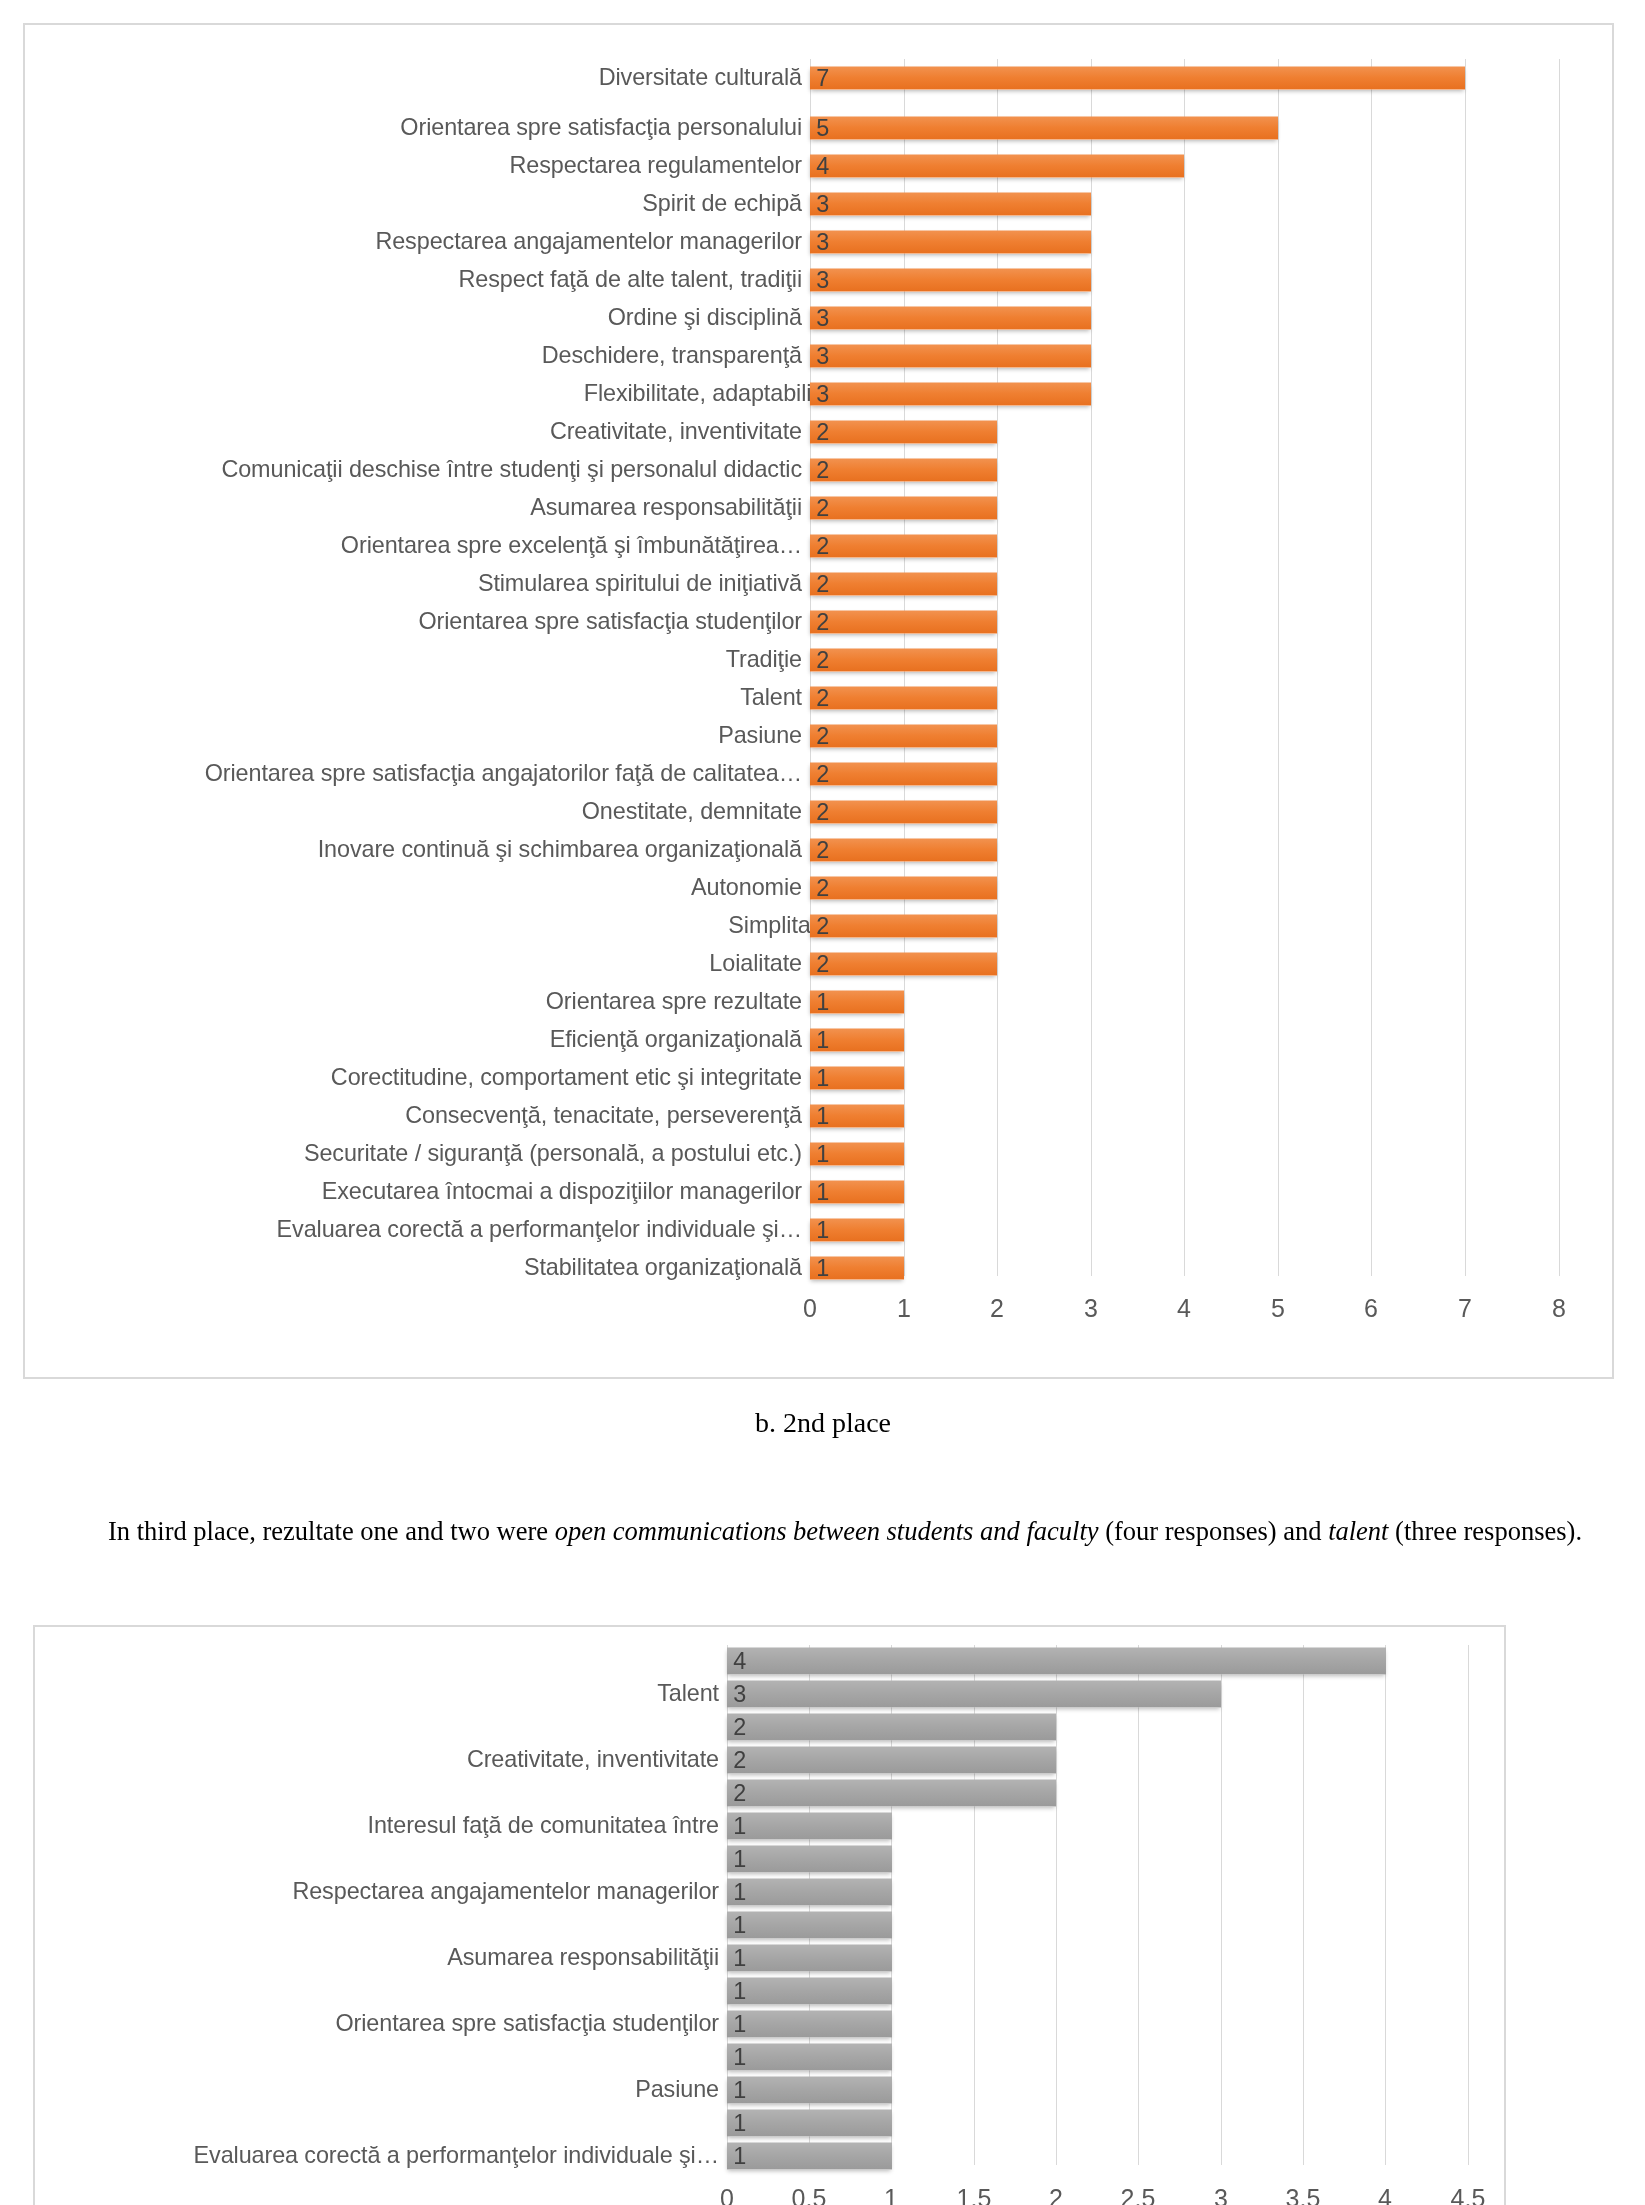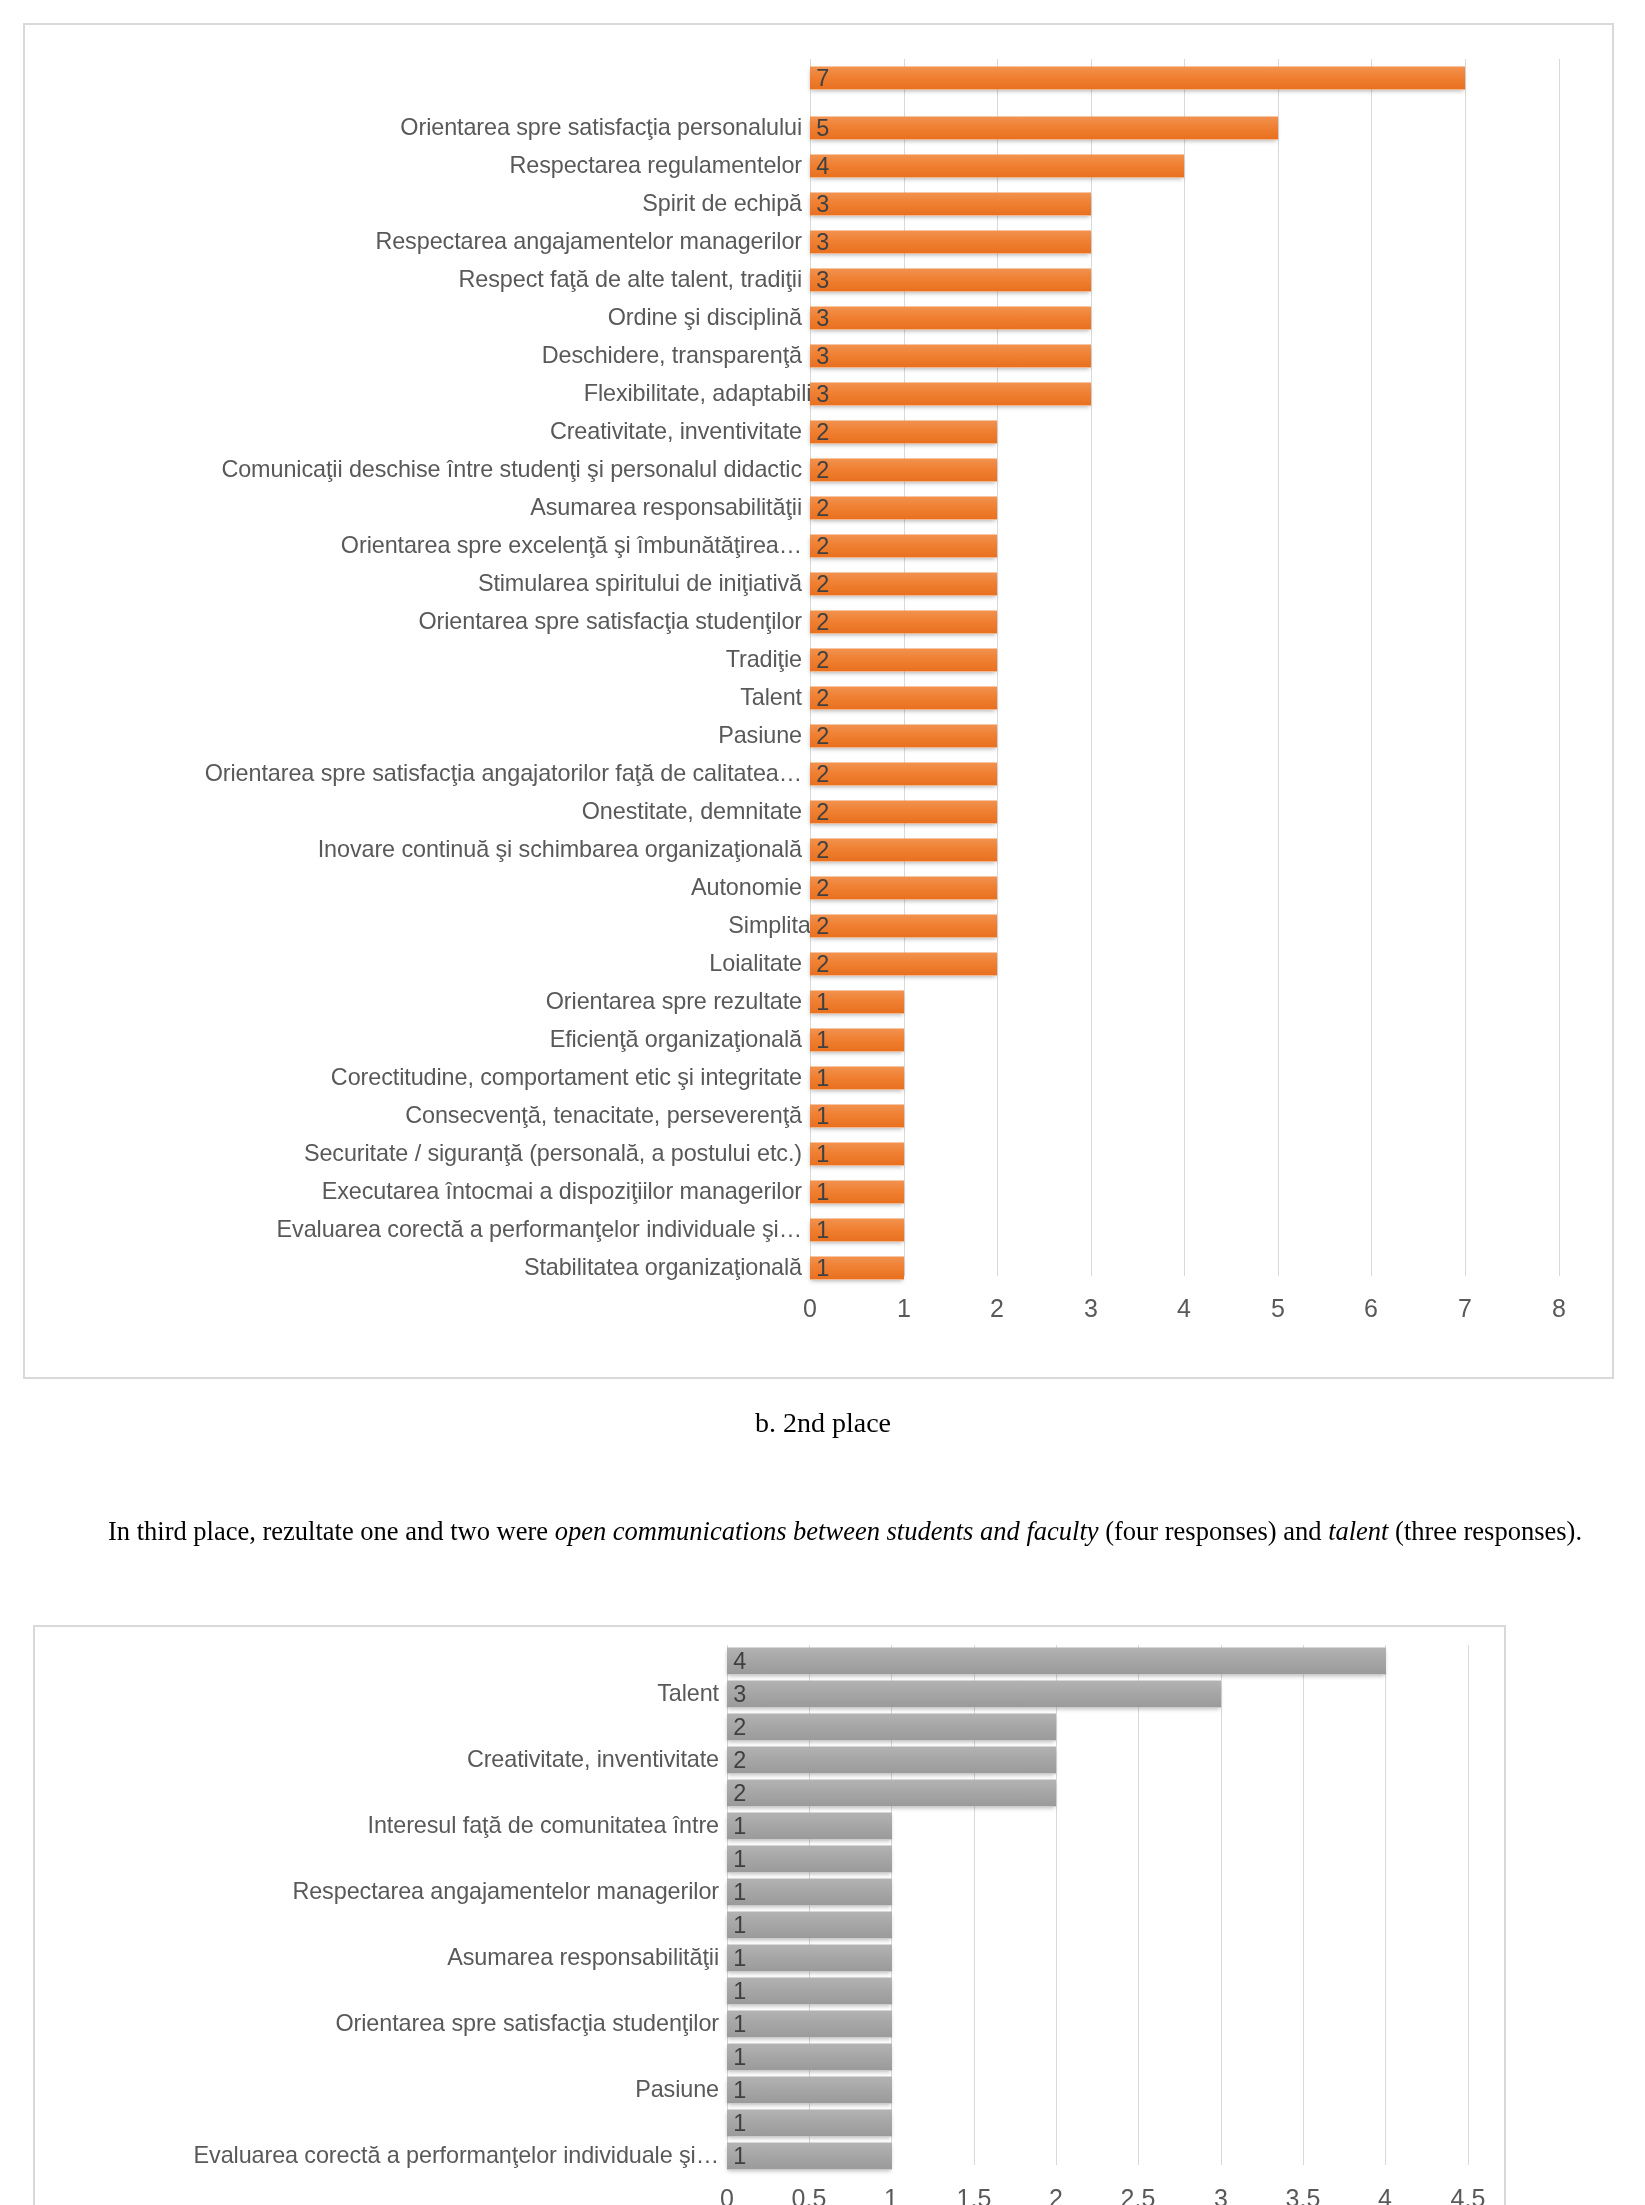--- a/index.html
+++ b/index.html
@@ -119,20 +119,21 @@
         <div class="gridline" style="left: 972px; top: 34px; height: 1217px;"></div>
         <div class="gridline" style="left: 1066px; top: 34px; height: 1217px;"></div>
         <div class="gridline" style="left: 1159px; top: 34px; height: 1217px;"></div>
         <div class="gridline" style="left: 1253px; top: 34px; height: 1217px;"></div>
         <div class="gridline" style="left: 1346px; top: 34px; height: 1217px;"></div>
         <div class="gridline" style="left: 1440px; top: 34px; height: 1217px;"></div>
         <div class="gridline" style="left: 1534px; top: 34px; height: 1217px;"></div>
       </div>
     <div class="rows" id="rows-b" style="top: 34px; height: 1217px;">
         <div class="row" style="height: 38px;">
+          <div class="cat-label" style="right: 810px; width: 767px; top: 50%; transform: translateY(-50%); font-size: 23.4px;">Diversitate culturală</div>
           <div class="bar orange" style="left: 785px; width: 655px; height: 23px;">
             <span class="bar-value" style="font-size: 23.4px;">7</span>
           </div>
         </div>
         <div class="row" style="height: 38px; margin-top: 12px;">
           <div class="cat-label" style="right: 810px; width: 767px; top: 50%; transform: translateY(-50%); font-size: 23.4px;">Orientarea spre satisfacţia personalului</div>
           <div class="bar orange" style="left: 785px; width: 468px; height: 23px;">
             <span class="bar-value" style="font-size: 23.4px;">5</span>
           </div>
         </div>

